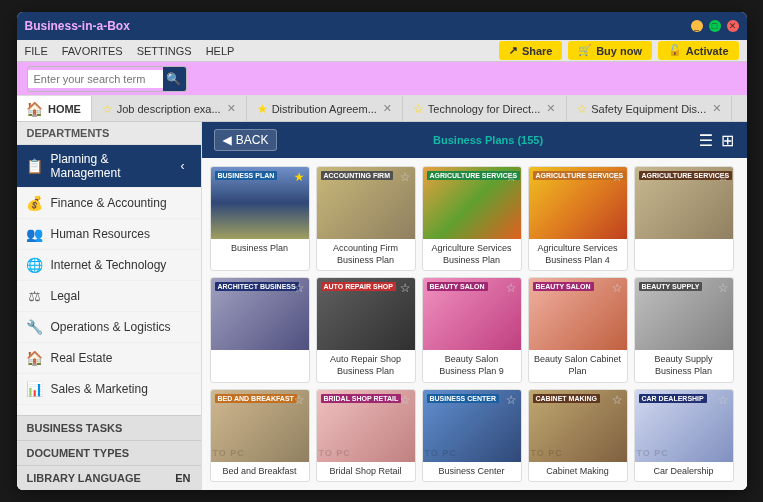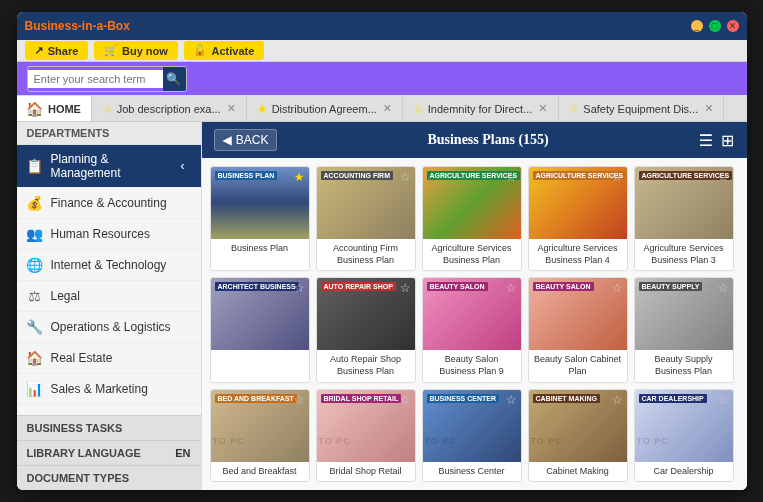--- a/index.html
+++ b/index.html
@@ -31,21 +31,21 @@
       align-items: center;
       justify-content: space-between;
       padding: 0 8px;
     }
     .title-bar-brand {
       color: #fff;
       font-size: 12px;
       font-weight: bold;
     }
     .title-bar-brand span {
-      color: #f97316;
+      color: #f0abfc;
     }
     .title-bar-controls {
       display: flex;
       gap: 6px;
     }
     .title-bar-controls span {
       width: 12px;
       height: 12px;
       border-radius: 50%;
       display: inline-block;
@@ -90,21 +90,21 @@
       cursor: pointer;
       display: flex;
       align-items: center;
       gap: 4px;
     }
     .btn-share { background: #ffd700; color: #333; }
     .btn-buy { background: #ffd700; color: #333; }
     .btn-activate { background: #ffd700; color: #333; }
     
     .search-bar {
-      background: #8b5cf6;
+      background: #f0abfc;
       height: 34px;
       display: flex;
       align-items: center;
       padding: 0 10px;
       border-bottom: 1px solid #ddd;
       gap: 8px;
     }
     .search-input-wrap {
       display: flex;
       align-items: center;
@@ -256,24 +256,23 @@
       gap: 4px;
       color: #fff;
       font-size: 12px;
       cursor: pointer;
       background: rgba(255,255,255,0.15);
       padding: 3px 8px;
       border-radius: 3px;
       border: 1px solid rgba(255,255,255,0.3);
     }
     .content-title {
-      color: #ffffff;
-      font-size: 14px;
+      color: #14b8a6;
+      font-size: 11px;
       font-weight: bold;
-      font-family: Liberation Serif, serif;
     }
     .content-header-icons {
       display: flex;
       gap: 8px;
     }
     .header-icon-btn {
       color: #fff;
       cursor: pointer;
       font-size: 16px;
       background: none;
@@ -357,21 +356,21 @@
     .lbl-green { background: #208840; }
     .lbl-orange { background: #c07020; }
     .lbl-darkblue { background: #203070; }
     .lbl-pink { background: #a02870; }
     .lbl-gray { background: #505050; }
     .lbl-brown { background: #603820; }
 
     
     .watermark {
       position: absolute;
-      bottom: 16px;
+      bottom: 4px;
       left: 2px;
       font-size: 9px;
       font-weight: bold;
       color: rgba(0,0,0,0.15);
       letter-spacing: 1px;
       text-transform: uppercase;
     }
     
     .photo-city {
       background: linear-gradient(180deg, #7090c8 0%, #304878 50%, #a0a060 100%);
@@ -444,20 +443,26 @@
       <span>Business-in-a-Box</span>
     </div>
     <div class="title-bar-controls">
       <span class="btn-minimize">_</span>
       <span class="btn-maximize">□</span>
       <span class="btn-close">✕</span>
     </div>
   </div>
 
   <div class="menu-bar">
+    <div class="menu-items">
+      <span>FILE</span>
+      <span>FAVORITES</span>
+      <span>SETTINGS</span>
+      <span>HELP</span>
+    </div>
     <div class="top-buttons">
       <button class="btn-share">
         <span>↗</span>
         <span>Share</span>
       </button>
       <button class="btn-buy">
         <span>🛒</span>
         <span>Buy now</span>
       </button>
       <button class="btn-activate">
@@ -486,21 +491,21 @@
       <span>Job description exa...</span>
       <span class="tab-close">✕</span>
     </div>
     <div class="tab">
       <span class="tab-star" style="color:#ffd700;">★</span>
       <span>Distribution Agreem...</span>
       <span class="tab-close">✕</span>
     </div>
     <div class="tab">
       <span class="tab-star">☆</span>
-      <span>Indemnity for Direct...</span>
+      <span>Technology for Direct...</span>
       <span class="tab-close">✕</span>
     </div>
     <div class="tab">
       <span class="tab-star">☆</span>
       <span>Safety Equipment Dis...</span>
       <span class="tab-close">✕</span>
     </div>
   </div>
 
   <div class="main-area">
@@ -540,25 +545,25 @@
       <div class="sidebar-item">
         <span class="sidebar-icon">📊</span>
         <span>Sales &amp; Marketing</span>
       </div>
 
       <div class="sidebar-bottom">
         <div class="sidebar-bottom-item">
           <span>BUSINESS TASKS</span>
         </div>
         <div class="sidebar-bottom-item">
+          <span>DOCUMENT TYPES</span>
+        </div>
+        <div class="sidebar-bottom-item">
           <span>LIBRARY LANGUAGE</span>
           <span class="lang">EN</span>
-        </div>
-        <div class="sidebar-bottom-item">
-          <span>DOCUMENT TYPES</span>
         </div>
       </div>
     </div>
 
     <div class="content-area">
 
       <div class="content-header">
         <button class="back-btn">
           <span>◀</span>
           <span>BACK</span>
@@ -604,21 +609,20 @@
               <span class="doc-star">☆</span>
             </div>
             <div class="doc-card-name">Agriculture Services Business Plan 4</div>
           </div>
           <div class="doc-card card-brown">
             <div class="doc-card-img">
               <div class="photo-beans"></div>
               <div class="doc-card-label lbl-brown">AGRICULTURE SERVICES</div>
               <span class="doc-star">☆</span>
             </div>
-            <div class="doc-card-name">Agriculture Services Business Plan 3</div>
           </div>
         </div>
 
         <div class="doc-row">
           <div class="doc-card card-darkblue">
             <div class="doc-card-img">
               <div class="photo-arch"></div>
               <div class="doc-card-label lbl-darkblue">ARCHITECT BUSINESS</div>
               <span class="doc-star">☆</span>
             </div>

